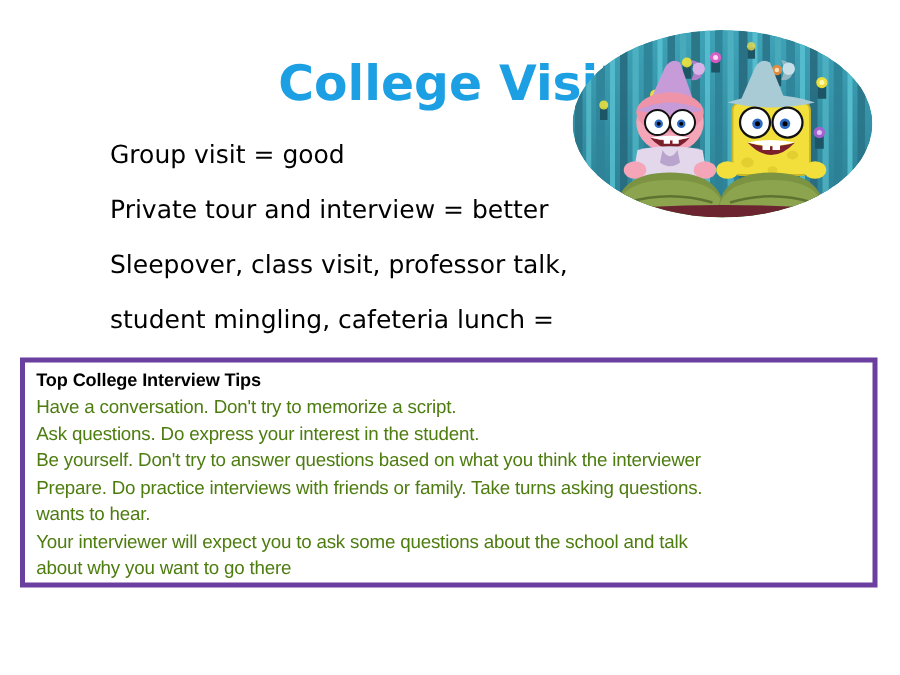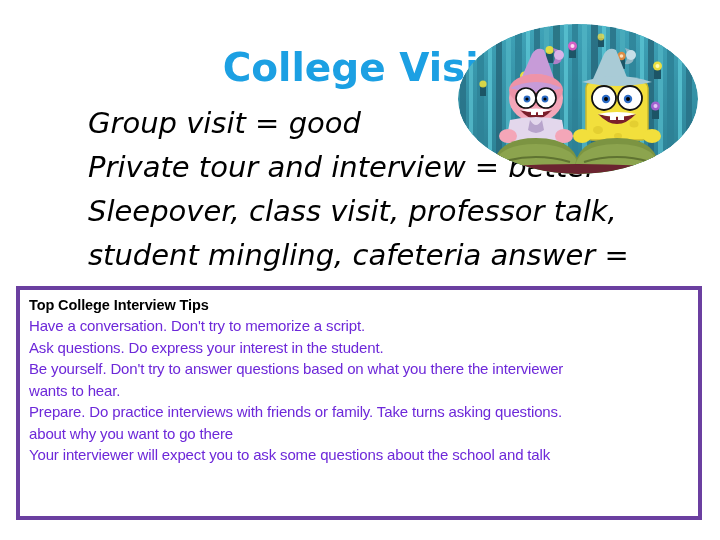--- a/index.html
+++ b/index.html
@@ -43,25 +43,24 @@
     z-index: 2;
   }
 
   
   #body-text {
     position: absolute;
     left: 88px;
     top: 101px;
     width: 580px;
     font-family: "DejaVu Sans", sans-serif;
-    font-size: 29px;
+    font-size: 20px;
     line-height: 44px;
     color: #000000;
     z-index: 2;
-    font-style: italic;
   }
   #body-text .line {
     white-space: nowrap;
   }
 
   
   #picture {
     position: absolute;
     left: 458px;
     top: 24px;
@@ -72,21 +71,21 @@
     z-index: 3;
   }
   #picture svg { display: block; }
 
   
   #tips-box {
     position: absolute;
     left: 16px;
     top: 286px;
     width: 686px;
-    height: 234px;
+    height: 184px;
     box-sizing: border-box;
     border: 4px solid #6B3FA0;
     background: #ffffff;
     z-index: 4;
   }
   #tips-inner {
     padding: 5px 0 0 9px;
   }
   #tips-heading {
     font-family: "Liberation Sans", sans-serif;
@@ -94,39 +93,39 @@
     font-size: 14.5px;
     line-height: 20px;
     color: #000000;
     white-space: nowrap;
     letter-spacing: -0.1px;
   }
   #tips-lines {
     font-family: "Liberation Sans", sans-serif;
     font-size: 15px;
     line-height: 21.5px;
-    color: #6d28d9;
+    color: #4d7c0f;
     letter-spacing: -0.15px;
   }
   #tips-lines .tline {
     white-space: nowrap;
   }
 </style>
 </head>
 <body>
 
 <div id="slide">
 
   <div id="title">College Visit</div>
 
   <div id="body-text">
     <div class="line">Group visit = good</div>
     <div class="line">Private tour and interview = better</div>
     <div class="line">Sleepover, class visit, professor talk,</div>
-    <div class="line">student mingling, cafeteria answer =</div>
+    <div class="line">student mingling, cafeteria lunch =</div>
     <div class="line">best</div>
   </div>
 
   <div id="picture">
     <svg width="240" height="150" viewBox="0 0 240 150" xmlns="http://www.w3.org/2000/svg">
       <defs>
         <clipPath id="ovalclip">
           <ellipse cx="120" cy="75" rx="120" ry="75"></ellipse>
         </clipPath>
         <linearGradient id="bambooG" x1="0" y1="0" x2="0" y2="1">
@@ -270,22 +269,22 @@
       </g>
     </svg>
   </div>
 
   <div id="tips-box">
     <div id="tips-inner">
       <div id="tips-heading">Top College Interview Tips</div>
       <div id="tips-lines">
         <div class="tline">Have a conversation. Don't try to memorize a script.</div>
         <div class="tline">Ask questions. Do express your interest in the student.</div>
-        <div class="tline">Be yourself. Don't try to answer questions based on what you there the interviewer</div>
+        <div class="tline">Be yourself. Don't try to answer questions based on what you think the interviewer</div>
+        <div class="tline">Prepare. Do practice interviews with friends or family. Take turns asking questions.</div>
         <div class="tline">wants to hear.</div>
-        <div class="tline">Prepare. Do practice interviews with friends or family. Take turns asking questions.</div>
+        <div class="tline">Your interviewer will expect you to ask some questions about the school and talk</div>
         <div class="tline">about why you want to go there</div>
-        <div class="tline">Your interviewer will expect you to ask some questions about the school and talk</div>
       </div>
     </div>
   </div>
 
 </div>
 
 </body></html>

